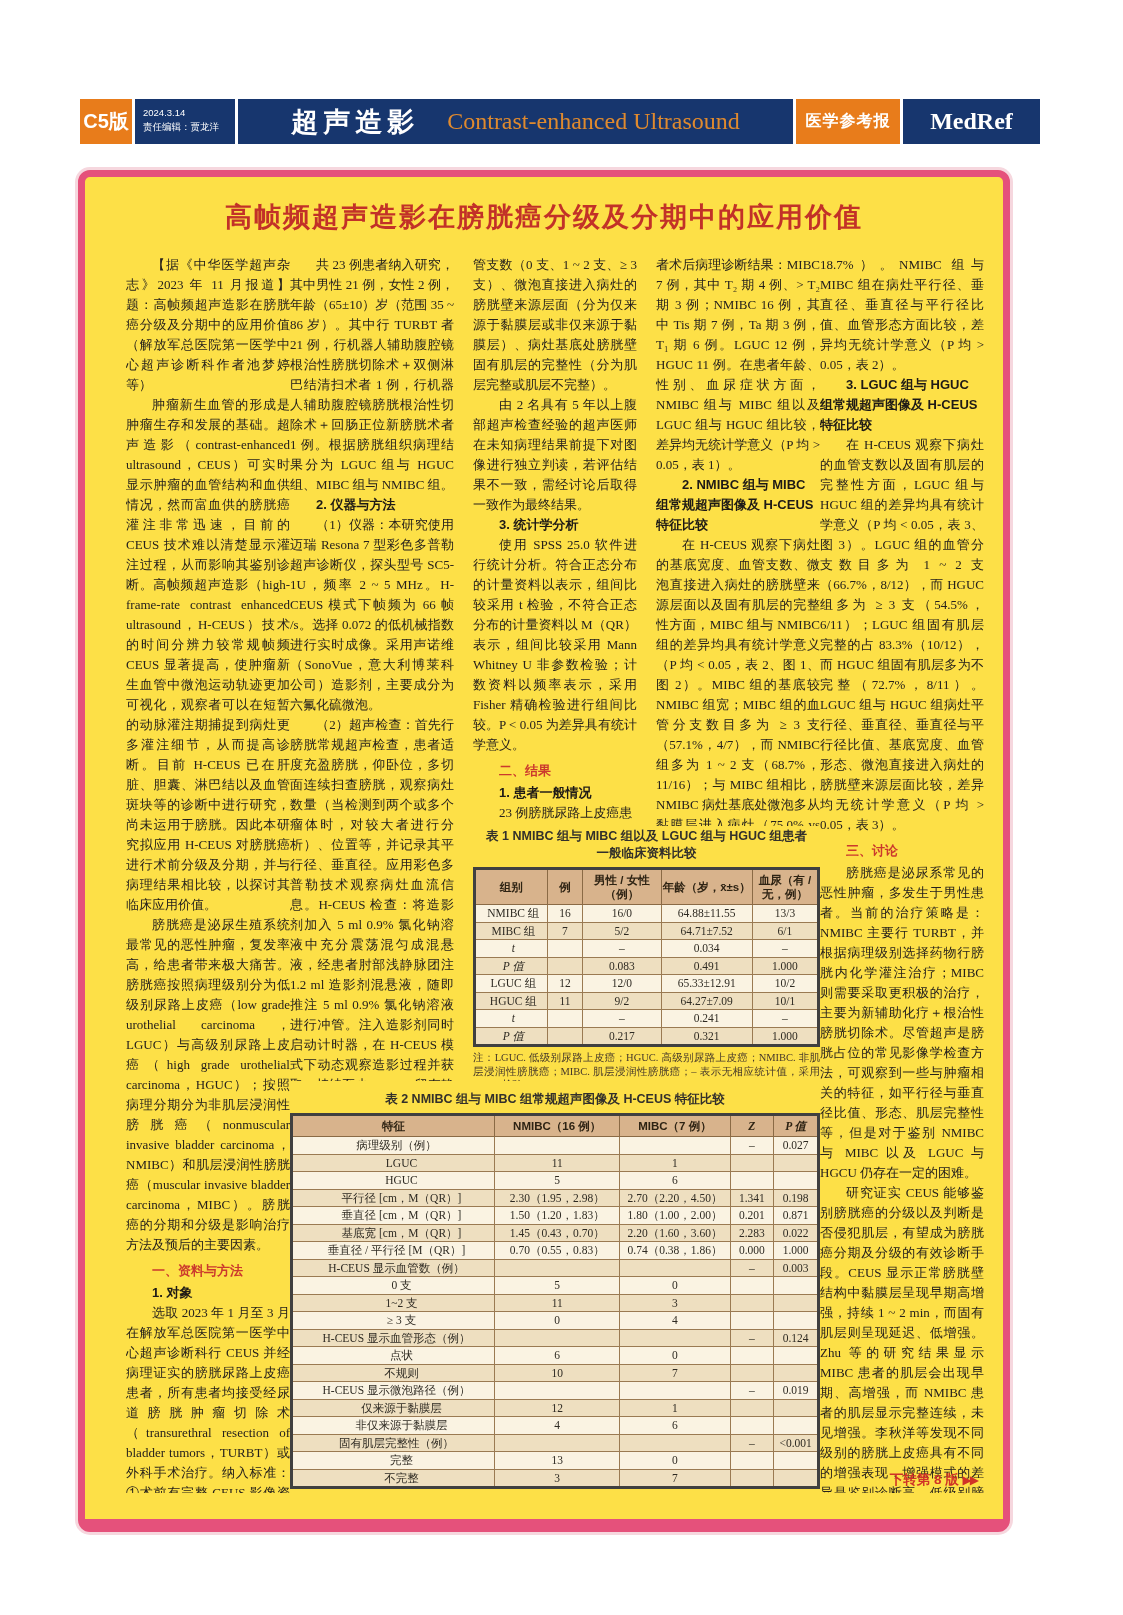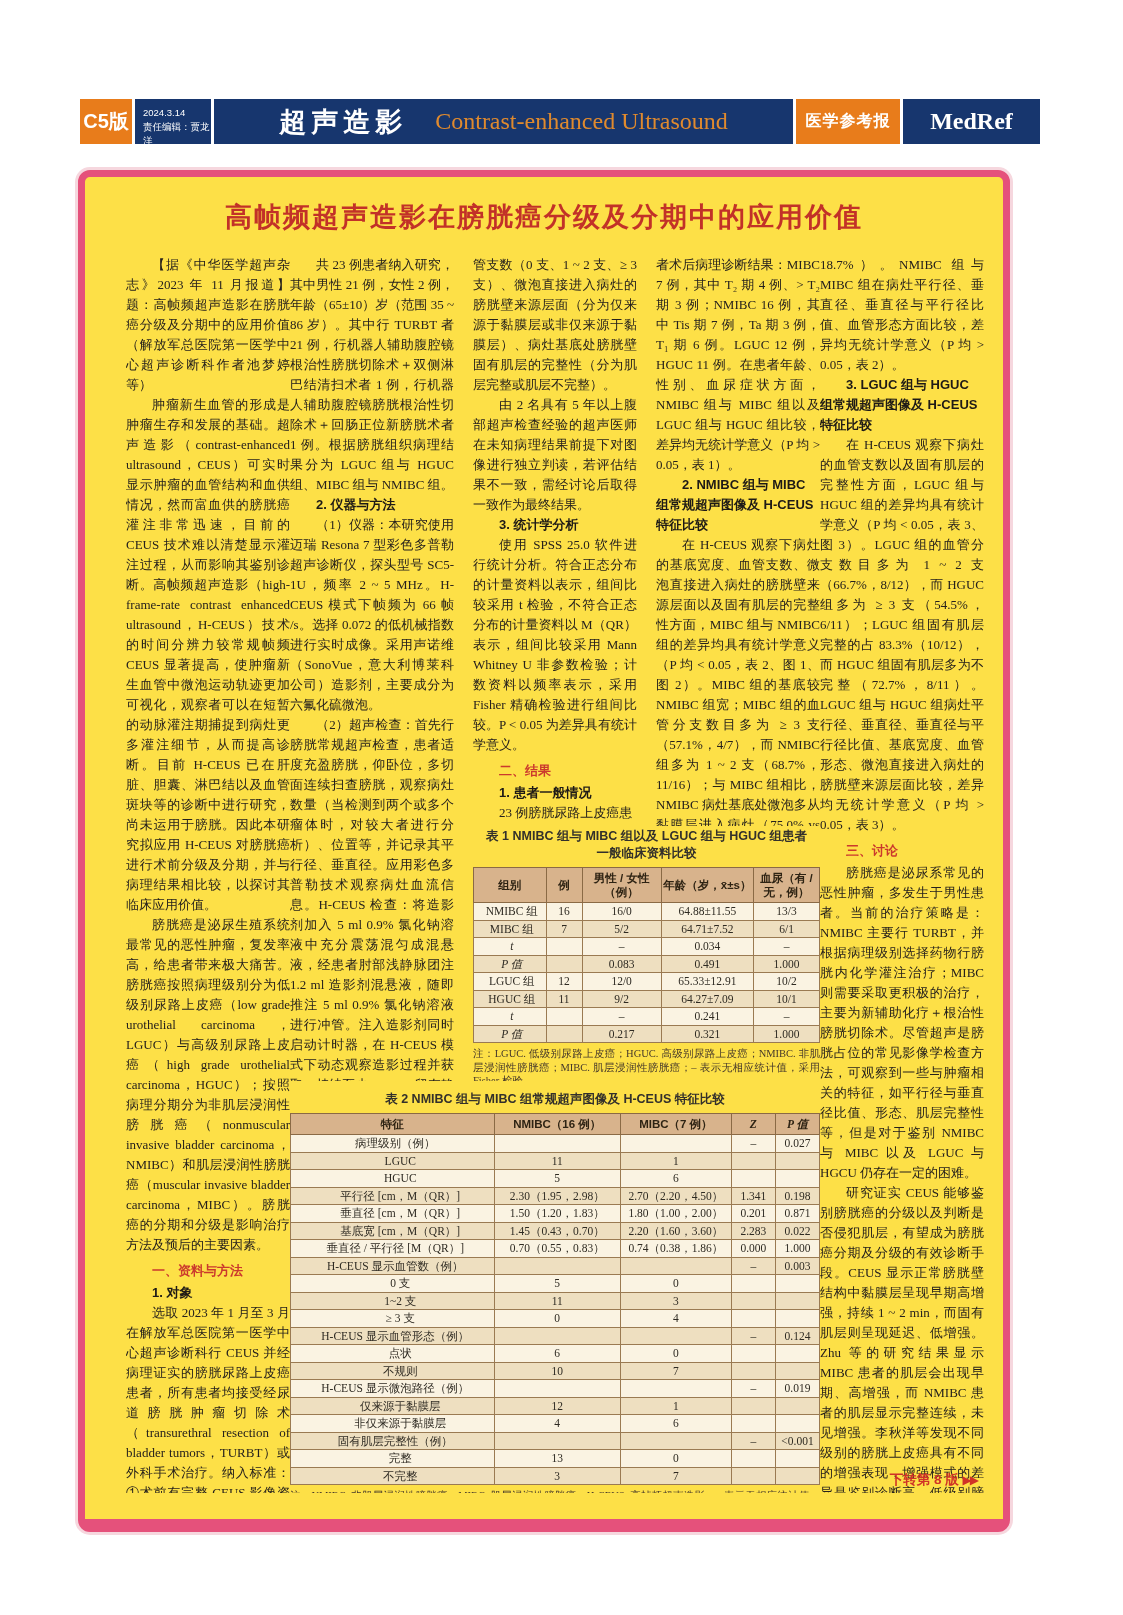--- a/index.html
+++ b/index.html
@@ -6,21 +6,21 @@
   body{
     width:1123px;height:1615px;position:relative;background:#ffffff;
     font-family:"Liberation Serif","DejaVu Serif",serif;
     -webkit-font-smoothing:antialiased;
   }
   
   .masthead{position:absolute;top:99px;left:80px;width:960px;height:45px;display:flex;gap:3px;}
   .mh-box{box-sizing:border-box;}
   .mh-c5{width:52px;background:#e87c1b;color:#fff;font-family:"Liberation Sans","DejaVu Sans",sans-serif;
     font-weight:bold;font-size:20px;display:flex;align-items:center;justify-content:center;}
-  .mh-meta{width:76px;background:#17366e;color:#fff;font-family:"Liberation Sans","DejaVu Sans",sans-serif;
+  .mh-meta{width:100px;background:#17366e;color:#fff;font-family:"Liberation Sans","DejaVu Sans",sans-serif;
     font-size:9.5px;line-height:14px;padding:7px 0 0 8px;}
   .mh-center{flex:1;background:#17366e;display:flex;align-items:center;justify-content:center;gap:28px;}
   .mh-cn{color:#ffffff;font-family:"Liberation Sans","DejaVu Sans",sans-serif;font-weight:bold;
     font-size:27px;letter-spacing:5px;}
   .mh-en{color:#e08a2e;font-family:"Liberation Serif","DejaVu Serif",serif;font-size:24px;}
   .mh-paper{width:104px;background:#e87c1b;color:#fff;font-family:"Liberation Sans","DejaVu Sans",sans-serif;
     font-weight:bold;font-size:16px;display:flex;align-items:center;justify-content:center;letter-spacing:1px;}
   .mh-medref{width:137px;background:#17366e;color:#fff;font-family:"Liberation Serif","DejaVu Serif",serif;
     font-weight:bold;font-size:24px;display:flex;align-items:center;justify-content:center;}
   
@@ -42,21 +42,21 @@
   
   .blk{margin:0;font-size:13px;line-height:20px;color:#26211c;text-align:justify;text-indent:2em;}
   .blk-pc{text-indent:0;}
   .blk-h1{font-family:"Liberation Sans","DejaVu Sans",sans-serif;font-weight:bold;color:#cb392d;
     text-align:left;margin-top:6px;margin-bottom:2px;}
   .blk-h2{font-family:"Liberation Sans","DejaVu Sans",sans-serif;font-weight:bold;color:#1e1a16;text-align:left;}
   
   .tbl-caption{font-family:"Liberation Sans","DejaVu Sans",sans-serif;font-weight:bold;font-size:12.5px;
     color:#33302b;text-align:center;line-height:17px;margin:2px 0 5px;}
   table.tbl{border-collapse:collapse;width:100%;font-size:11.5px;table-layout:fixed;
-    border:1px solid #404040;}
+    border:3px solid #404040;}
   .tbl th{background:#d8b38c;border:1px solid #8a6a45;font-family:"Liberation Sans","DejaVu Sans",sans-serif;
     font-weight:600;color:#2e2313;padding:3px 1px;line-height:14px;}
   .tbl td{border:1px solid #9a7a52;padding:1px 3px;text-align:center;color:#2e2a22;line-height:14.5px;}
   .tbl tr.r-light td{background:#faf3e2;}
   .tbl tr.r-dark td{background:#eedfc0;}
   .tbl td:first-child{text-align:center;padding-left:9px;}
   .tbl tr.row-ind td:first-child{padding-left:19px;}
   .tbl tr.row-it td:first-child{font-style:italic;font-family:"Liberation Serif","DejaVu Serif",serif;}
   .t1 th:nth-child(1){width:21%;} .t1 th:nth-child(2){width:10%;} .t1 th:nth-child(3){width:23%;}
   .t1 th:nth-child(4){width:27%;} .t1 th:nth-child(5){width:19%;}

